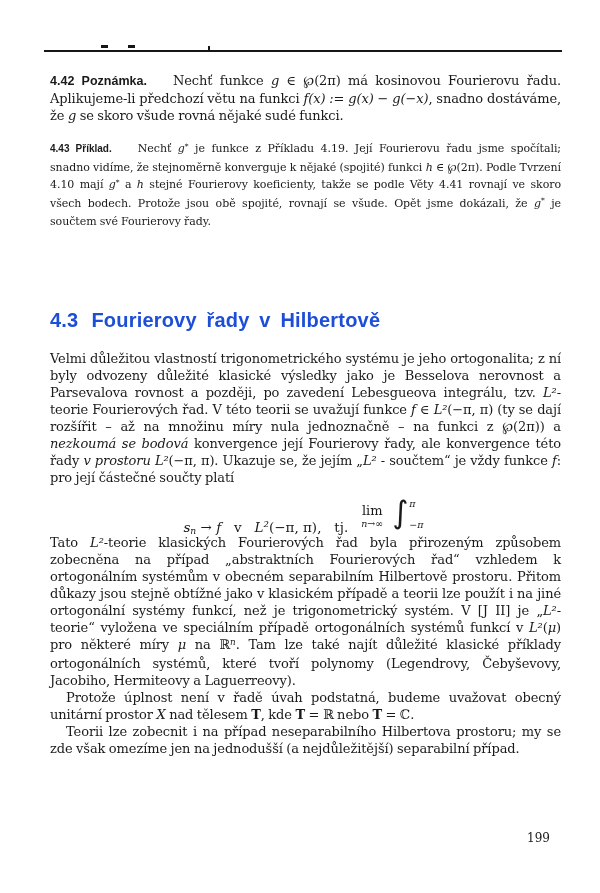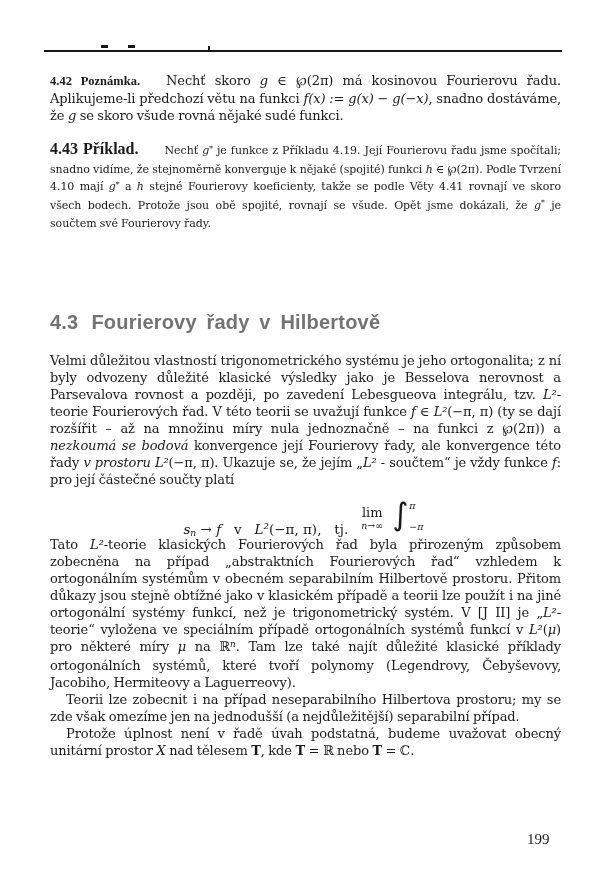--- a/index.html
+++ b/index.html
@@ -17,72 +17,72 @@
   .rm1{left:101px;top:45px;width:7px;height:3px;}
   .rm2{left:128px;top:45px;width:7px;height:3px;}
   .rm3{left:208px;top:46px;width:2px;height:4px;}
 
   
   .col{position:absolute;left:50px;top:72px;width:511px;}
   p{margin:0;text-align:justify;}
   .body-text{font-size:13px;line-height:17px;letter-spacing:-0.1px;word-spacing:-0.5px;}
   .small-text{font-size:11px;line-height:17.5px;letter-spacing:-0.05px;word-spacing:-0.3px;}
   .lbl{
-    font-family:Liberation Serif, serif;font-weight:bold;
+    font-family:Liberation Sans, sans-serif;font-weight:bold;
     font-size:12.5px;margin-right:26px;letter-spacing:0;word-spacing:0;
   }
-  .small-text .lbl{font-size:16px;}
+  .small-text .lbl{font-size:10px;}
   .it{font-style:italic;}
   .bb{font-weight:bold;}
   .sup{font-size:68%;position:relative;top:-0.45em;letter-spacing:0;}
   .sub{font-size:68%;position:relative;top:0.28em;letter-spacing:0;}
   .indent{text-indent:16px;}
 
   .example{margin-top:16px;}
 
   .section-heading{
     margin-top:71px;padding-top:4px;
     font-family:"Liberation Sans", sans-serif;font-weight:bold;
     font-size:20px;line-height:28px;word-spacing:4px;letter-spacing:0.2px;
-    color:#737373;
+    color:#1d4ed8;
   }
   .sec-num{margin-right:13px;}
 
   .intro{margin-top:16px;}
 
   .formula{
     height:40px;margin:8px 0 0 0;
     display:flex;align-items:center;justify-content:center;
     font-size:13.5px;letter-spacing:0;word-spacing:0;
   }
   .f-left,.f-right{position:relative;top:13px;white-space:pre;}
   .f-lim{display:inline-flex;flex-direction:column;align-items:center;line-height:1;margin:0 9px 0 13px;position:relative;top:3px;}
   .f-lim-top{font-size:13px;}
   .f-lim-bot{font-size:9.5px;font-style:italic;margin-top:2px;}
   .f-int{display:inline-flex;align-items:center;}
   .f-int-sign{font-size:31px;line-height:1;font-family:"DejaVu Sans", sans-serif;position:relative;top:-1px;}
   .f-int-b{display:inline-flex;flex-direction:column;justify-content:space-between;height:32px;font-size:9.5px;font-style:italic;margin:0 4px 0 1px;position:relative;top:0px;}
 
   .prop{margin-top:8px;line-height:17.5px;}
 
-  .page-number{position:absolute;left:527px;top:831px;font-size:15px;color:#1a1a1a;font-family:Liberation Serif, serif;}
+  .page-number{position:absolute;left:527px;top:831px;font-size:12px;color:#1a1a1a;}
 </style>
 </head>
 <body>
 
 <div class="page">
 
   <div class="head-rule"></div>
   <div class="head-remnant rm1"></div>
   <div class="head-remnant rm2"></div>
   <div class="head-remnant rm3"></div>
 
   <div class="col">
 
-    <p class="body-text"><span class="lbl">4.42 Poznámka.</span><span><span>Nechť skoro </span><span class="it">g</span><span> ∈ ℘(2π) má kosinovou Fourierovu řadu. Aplikujeme-li předchozí větu na funkci </span><span class="it">f(x) := g(x) − g(−x)</span><span>, snadno dostáváme, že </span><span class="it">g</span><span> se skoro všude rovná nějaké sudé funkci.</span></span></p>
+    <p class="body-text"><span class="lbl">4.42 Poznámka.</span><span><span>Nechť funkce </span><span class="it">g</span><span> ∈ ℘(2π) má kosinovou Fourierovu řadu. Aplikujeme-li předchozí větu na funkci </span><span class="it">f(x) := g(x) − g(−x)</span><span>, snadno dostáváme, že </span><span class="it">g</span><span> se skoro všude rovná nějaké sudé funkci.</span></span></p>
 
     <p class="small-text example"><span class="lbl">4.43 Příklad.</span><span><span>Nechť </span><span class="it">g</span><span class="sup">*</span><span> je funkce z Příkladu 4.19. Její Fourierovu řadu jsme spočítali; snadno vidíme, že stejnoměrně konverguje k nějaké (spojité) funkci </span><span class="it">h</span><span> ∈ ℘(2π). Podle Tvrzení 4.10 mají </span><span class="it">g</span><span class="sup">*</span><span> a </span><span class="it">h</span><span> stejné Fourierovy koeficienty, takže se podle Věty 4.41 rovnají ve skoro všech bodech. Protože jsou obě spojité, rovnají se všude. Opět jsme dokázali, že </span><span class="it">g</span><span class="sup">*</span><span> je součtem své Fourierovy řady.</span></span></p>
 
     <div class="section-heading">
       <div><span class="sec-num">4.3</span><span>Fourierovy řady v Hilbertově</span></div>
     </div>
 
     <p class="body-text intro"><span>Velmi důležitou vlastností trigonometrického systému je jeho ortogonalita; z ní byly odvozeny důležité klasické výsledky jako je Besselova nerovnost a Parsevalova rovnost a později, po zavedení Lebesgueova integrálu, tzv. </span><span class="it">L²</span><span>-teorie Fourierových řad. V této teorii se uvažují funkce </span><span class="it">f</span><span> ∈ </span><span class="it">L²</span><span>(−π, π) (ty se dají rozšířit – až na množinu míry nula jednoznačně – na funkci z ℘(2π)) a </span><span class="it">nezkoumá se bodová</span><span> konvergence její Fourierovy řady, ale konvergence této řady </span><span class="it">v prostoru</span><span> </span><span class="it">L²</span><span>(−π, π). Ukazuje se, že jejím „</span><span class="it">L²</span><span> - součtem“ je vždy funkce </span><span class="it">f</span><span>: pro její částečné součty platí</span></p>
 
     <div class="formula">
@@ -95,23 +95,23 @@
           <span class="f-int-sign">∫</span>
           <span class="f-int-b">
             <span>π</span>
             <span>−π</span>
           </span>
         </span>
     </div>
 
     <p class="body-text"><span>Tato </span><span class="it">L²</span><span>-teorie klasických Fourierových řad byla přirozeným způsobem zobecněna na případ „abstraktních Fourierových řad“ vzhledem k ortogonálním systémům v obecném separabilním Hilbertově prostoru. Přitom důkazy jsou stejně obtížné jako v klasickém případě a teorii lze použít i na jiné ortogonální systémy funkcí, než je trigonometrický systém. V [J II] je „</span><span class="it">L²</span><span>-teorie“ vyložena ve speciálním případě ortogonálních systémů funkcí v </span><span class="it">L²</span><span>(</span><span class="it">μ</span><span>) pro některé míry </span><span class="it">μ</span><span> na ℝ</span><span class="it sup">n</span><span>. Tam lze také najít důležité klasické příklady ortogonálních systémů, které tvoří polynomy (Legendrovy, Čebyševovy, Jacobiho, Hermiteovy a Laguerreovy).</span></p>
 
+    <p class="body-text indent"><span>Protože úplnost není v řadě úvah podstatná, budeme uvažovat obecný unitární prostor </span><span class="it">X</span><span> nad tělesem </span><span class="bb">T</span><span>, kde </span><span class="bb">T</span><span> = ℝ nebo </span><span class="bb">T</span><span> = ℂ.</span></p>
+
     <p class="body-text indent"><span>Teorii lze zobecnit i na případ neseparabilního Hilbertova prostoru; my se zde však omezíme jen na jednodušší (a nejdůležitější) separabilní případ.</span></p>
-
-    <p class="body-text indent"><span>Protože úplnost není v řadě úvah podstatná, budeme uvažovat obecný unitární prostor </span><span class="it">X</span><span> nad tělesem </span><span class="bb">T</span><span>, kde </span><span class="bb">T</span><span> = ℝ nebo </span><span class="bb">T</span><span> = ℂ.</span></p>
 
 
 
   </div>
 
   <div class="page-number">199</div>
 
 </div>
 
 </body></html>

